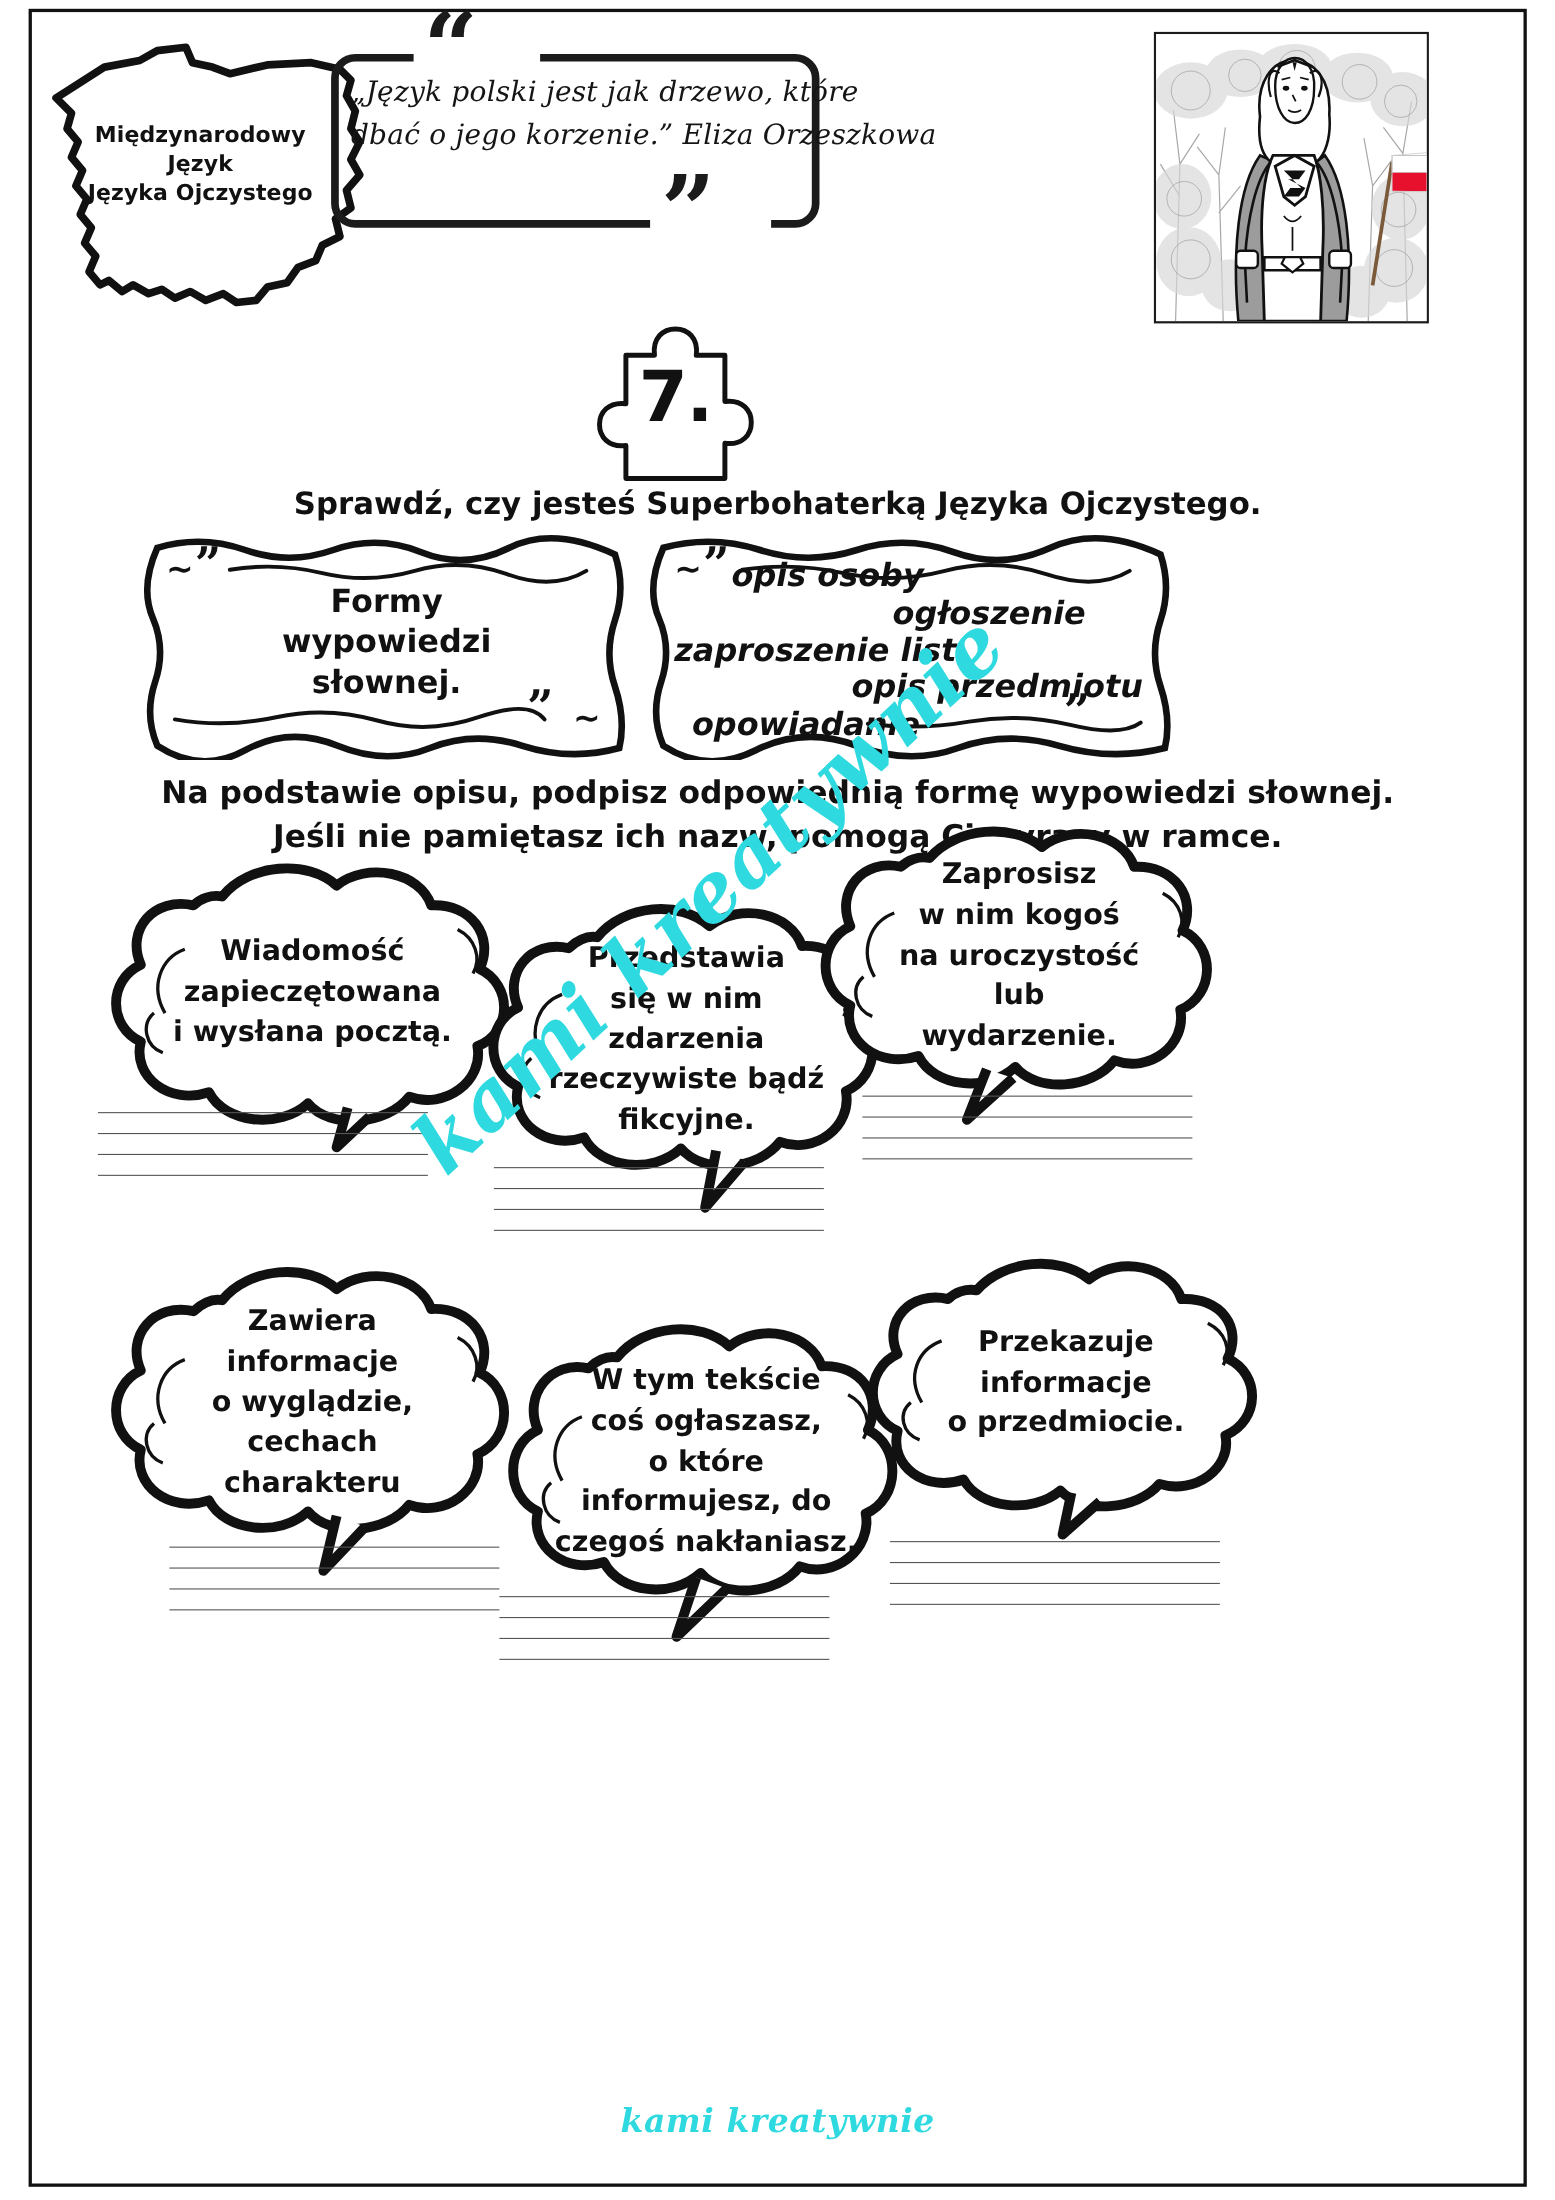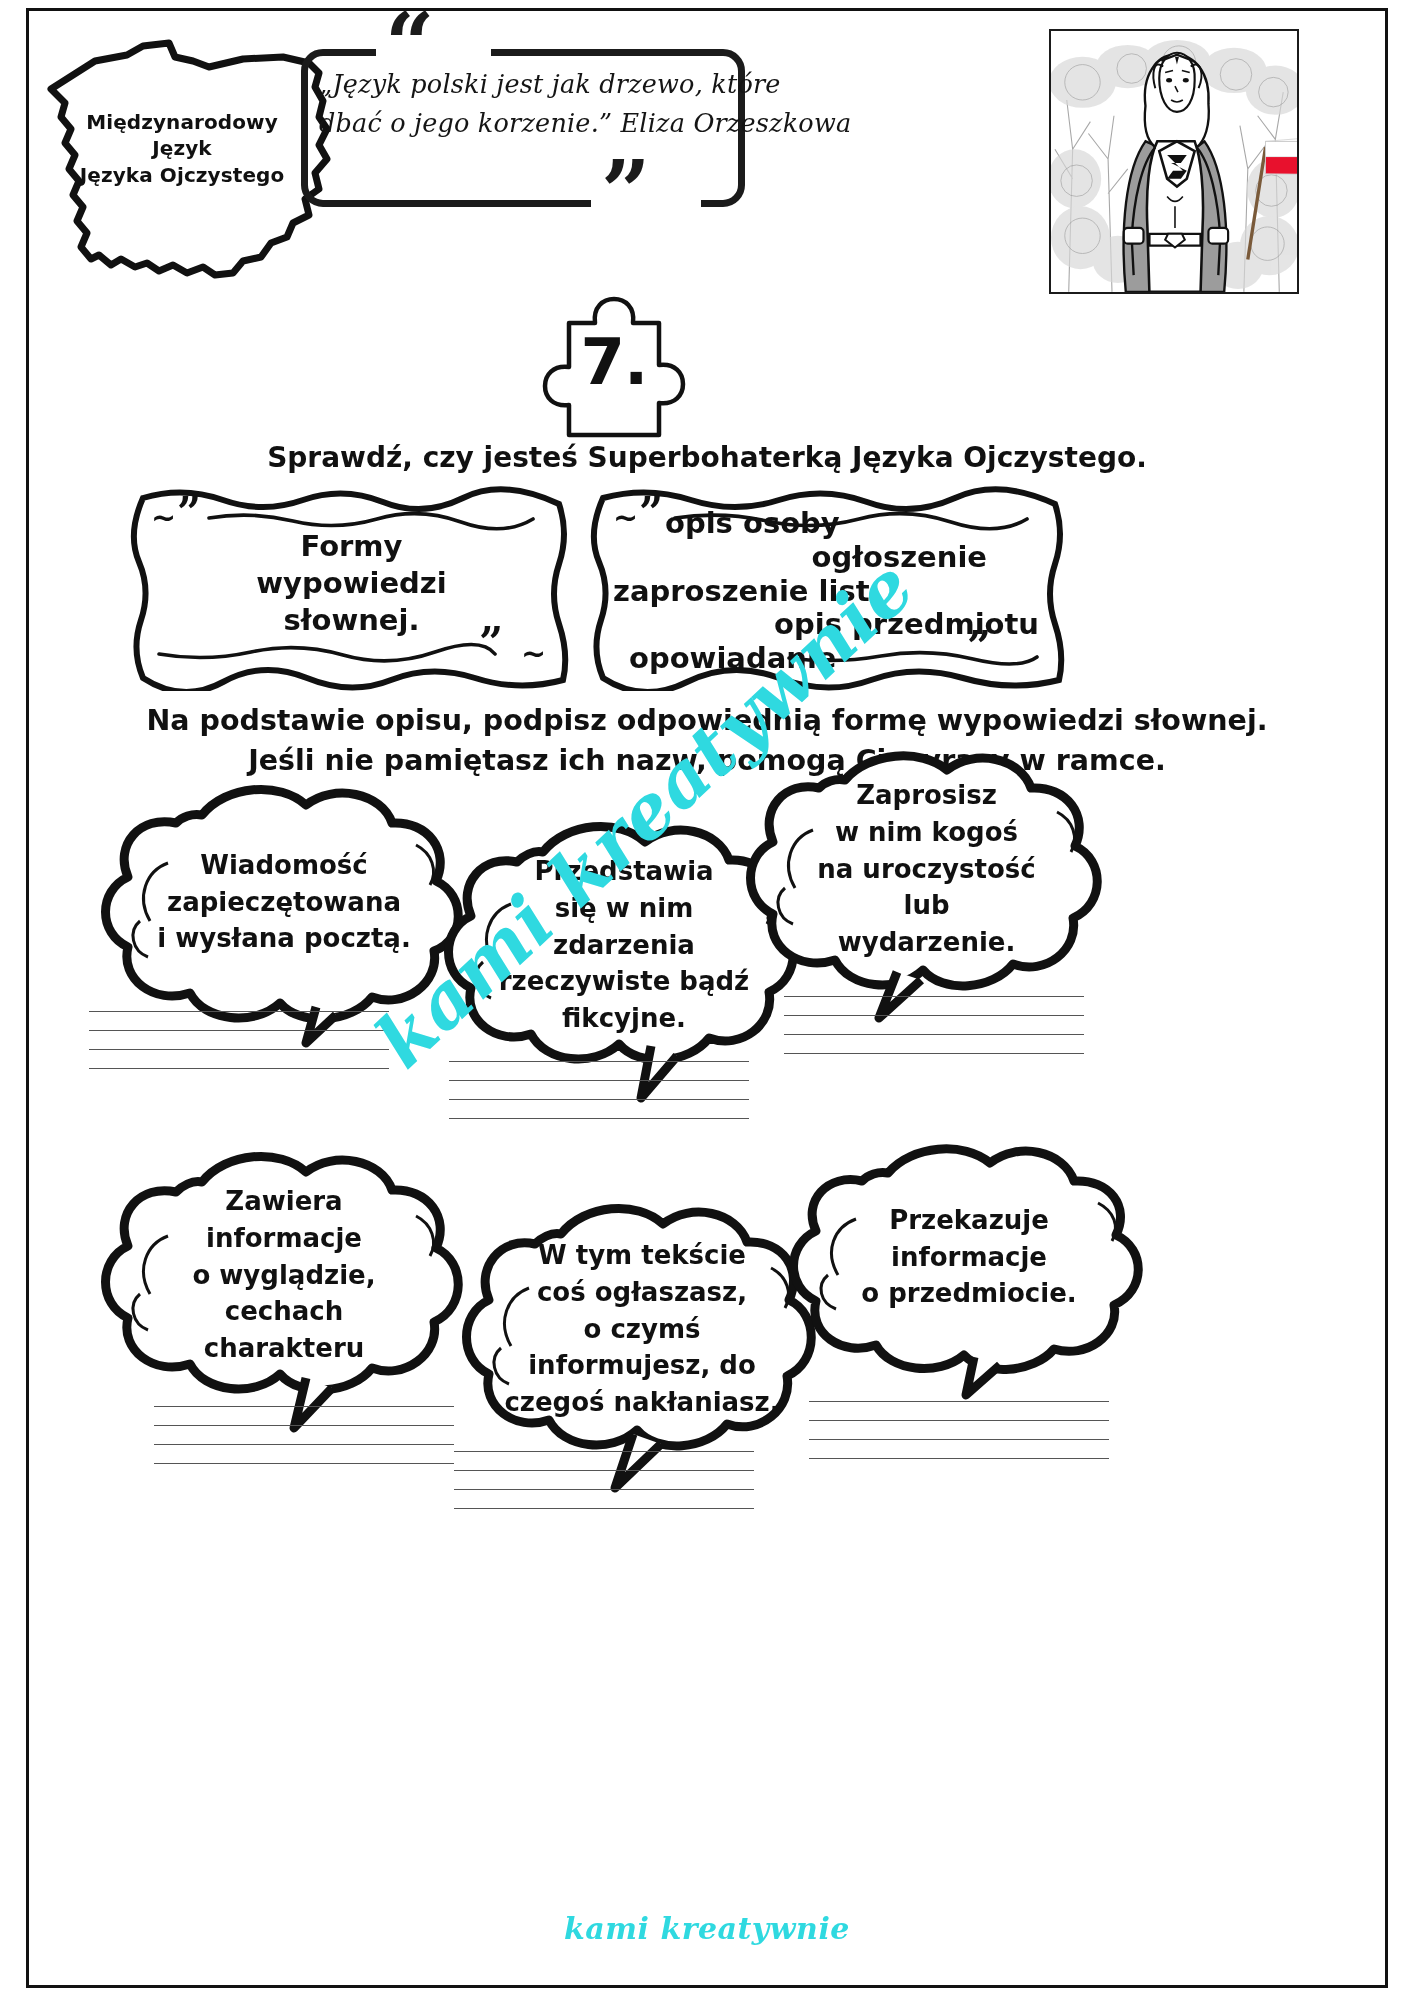--- a/index.html
+++ b/index.html
@@ -319,21 +319,21 @@
       <path d="M14,22 q44,-12 88,2 t88,0 t88,2 t88,-4 t100,6
                q10,30 0,60 t0,60 t4,56
                q-48,12 -96,-2 t-92,2 t-92,-2 t-92,4 t-84,-4
                q-12,-28 -2,-58 t-2,-58 t4,-64 Z" fill="none" stroke="#111" stroke-width="6" stroke-linecap="round"></path>
       <path d="M86,42 q46,-7 92,3 t92,-2 t92,3 t76,-3" fill="none" stroke="#111" stroke-width="3.6" stroke-linecap="round"></path>
       <path d="M200,182 q46,6 92,-2 t92,3 t64,-2" fill="none" stroke="#111" stroke-width="3.6" stroke-linecap="round"></path>
     </svg>
     <div class="wdash" style="left:24px; top:24px;">~</div>
     <div class="wq" style="left:50px; top:16px;">”</div>
     <div class="wq" style="left:378px; top:150px;">”</div>
-    <div class="wtext loose" style="padding:34px 18px 18px 18px;">
+    <div class="wtext loose" style="padding:34px 18px 18px 18px;font-style:italic;">
       <span class="ln" style="text-align:left; padding-left:58px;">opis osoby</span>
       <span class="ln" style="text-align:right; padding-right:64px;">ogłoszenie</span>
       <span class="ln" style="text-align:left; padding-left:6px;">zaproszenie      list</span>
       <span class="ln" style="text-align:right; padding-right:12px;">opis przedmiotu</span>
       <span class="ln" style="text-align:left; padding-left:22px;">opowiadanie</span>
     </div>
   </div>
 
   <div class="instr">
     <span class="ln">Na podstawie opisu, podpisz odpowiednią formę wypowiedzi słownej.</span>
@@ -425,21 +425,21 @@
                C164,268 116,262 102,234 C68,246 34,220 42,188 C12,174 12,128 42,114
                C28,82 54,50 88,58 C94,52 104,46 114,48 Z" fill="#fff" stroke="#111" stroke-width="9" stroke-linejoin="round"></path>
       <path d="M64,160 C50,136 60,110 82,102" fill="none" stroke="#111" stroke-width="3"></path>
       <path d="M62,198 C46,192 42,172 54,162" fill="none" stroke="#111" stroke-width="3"></path>
       <path d="M324,82 C340,90 346,108 338,122" fill="none" stroke="#111" stroke-width="3"></path>
       <path d="M186,248 L168,302 L214,258" fill="#fff" stroke="#111" stroke-width="9" stroke-linejoin="round"></path>
     </svg>
     <div class="ctext" style="padding:38px 34px 62px 34px;">
       <span class="ln">W tym tekście</span>
       <span class="ln">coś ogłaszasz,</span>
-      <span class="ln">o czymś</span>
+      <span class="ln">o które</span>
       <span class="ln">informujesz, do</span>
       <span class="ln">czegoś nakłaniasz.</span>
     </div>
   </div>
 
   <div class="cloud c6">
     <svg viewBox="0 0 390 270" preserveAspectRatio="none">
       <path d="M114,42 C138,14 190,10 216,32 C244,10 290,20 300,50 C336,48 356,76 342,104
                C372,118 372,160 340,174 C346,204 312,228 280,218 C260,242 210,246 190,224
                C164,246 116,240 102,214 C68,226 34,202 42,170 C12,156 12,114 42,100

